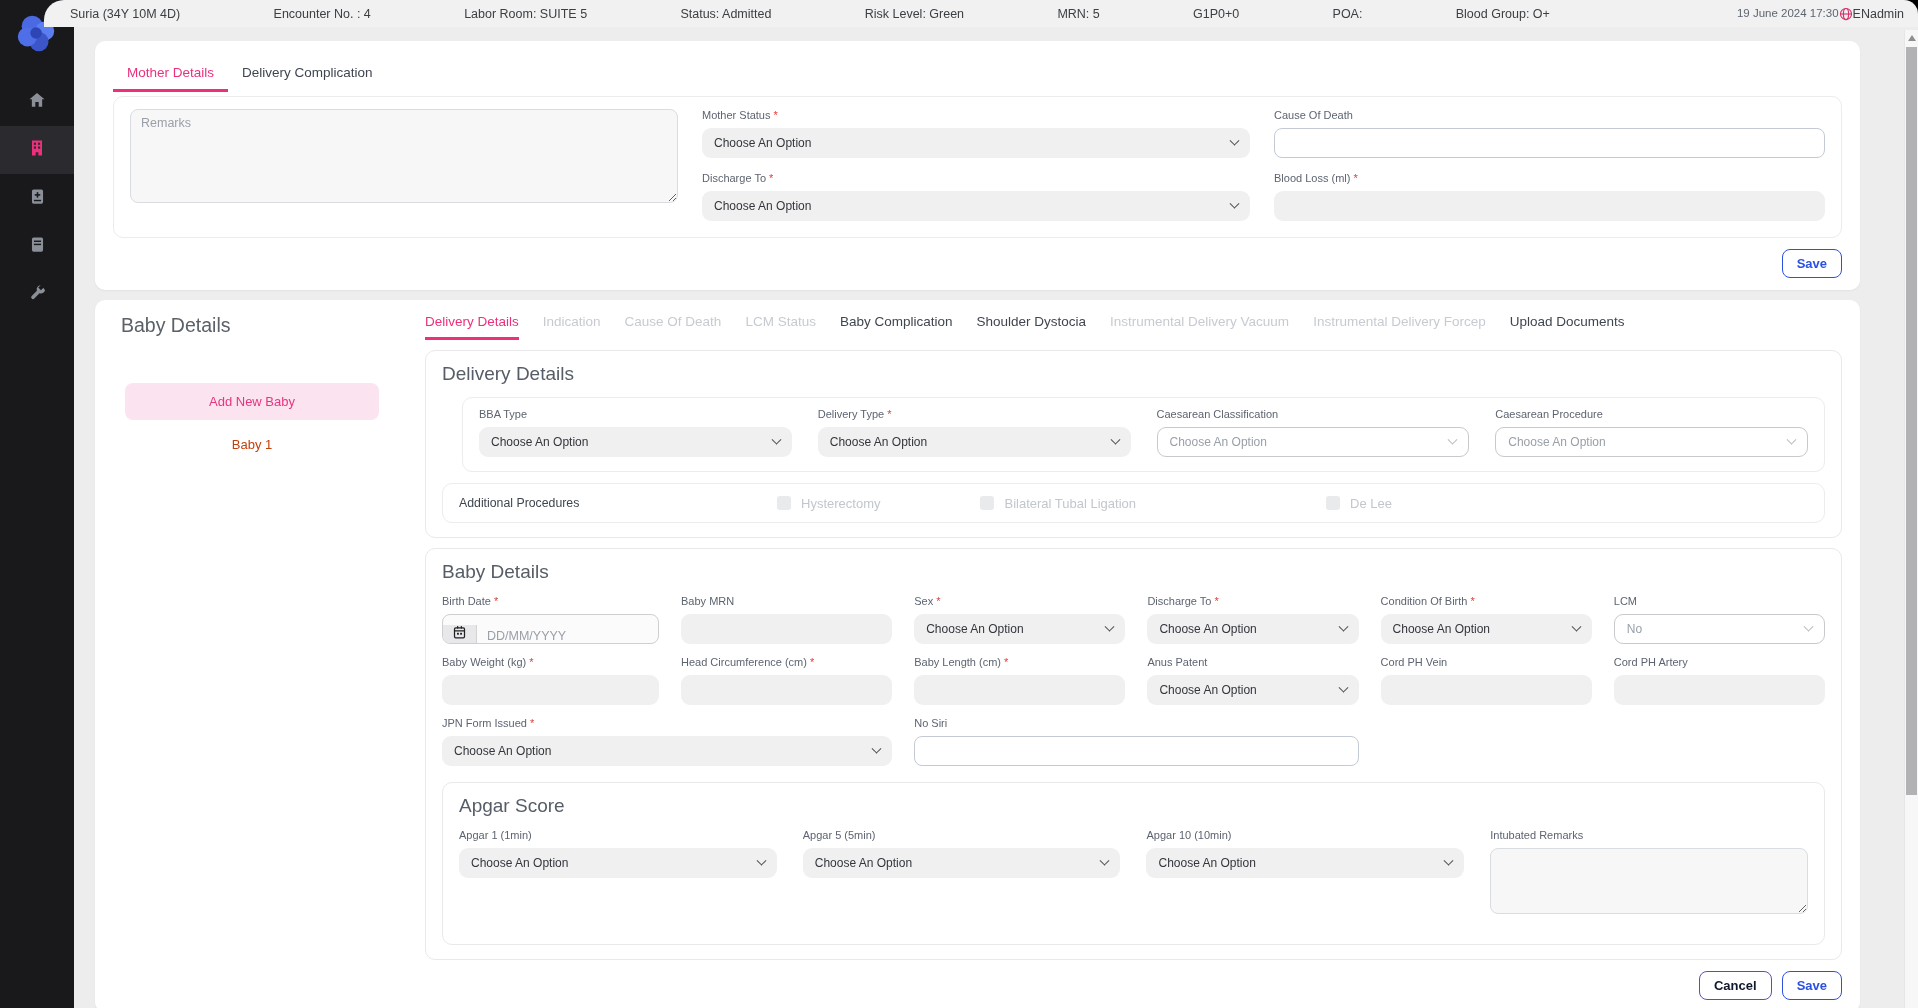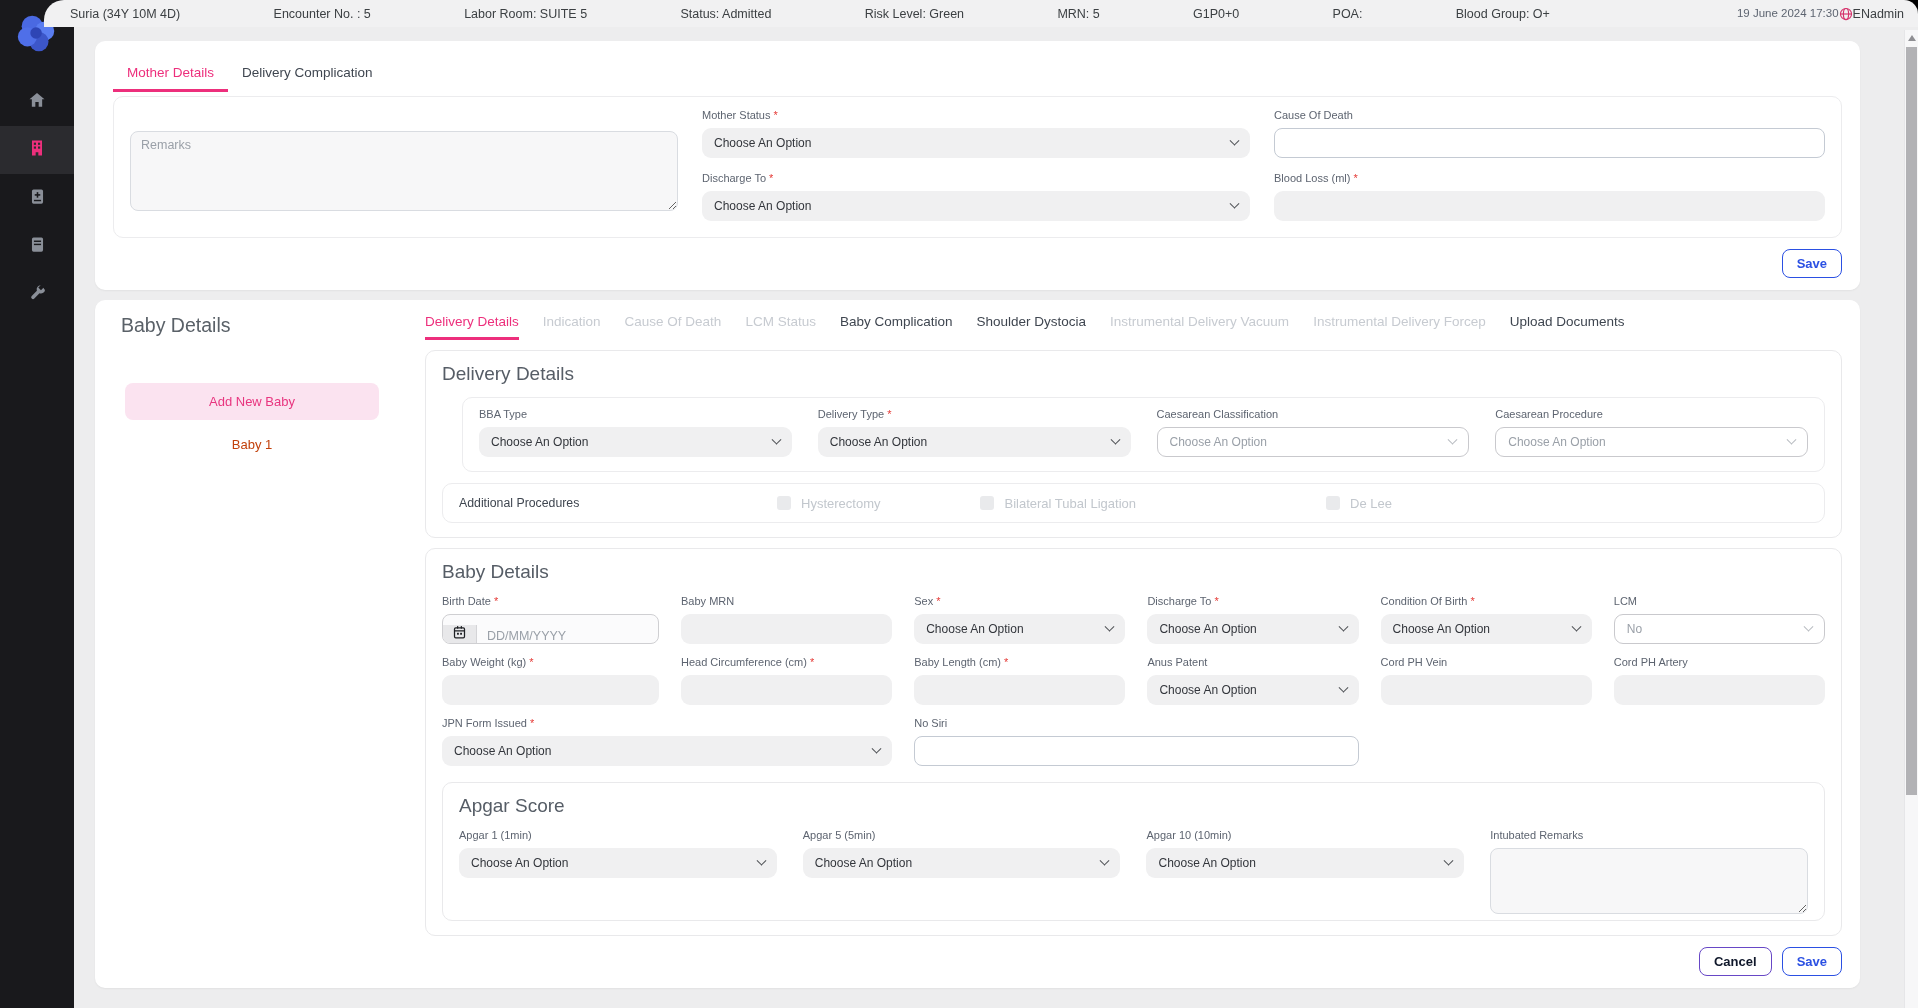--- a/index.html
+++ b/index.html
@@ -45,21 +45,21 @@
   .select.disabled { background:#fff; border:1px solid #c9c9cd; color:#9aa0a8; cursor:default; }
   .chev { width:7px; height:7px; border-right:1.7px solid #4a4d52; border-bottom:1.7px solid #4a4d52;
     transform:rotate(45deg) translate(-2px,-2px); flex:0 0 auto; }
   .select.disabled .chev { border-color:#b6babf; }
 
   input.txt { width:100%; height:30px; border:none; background:#f0f0f1; border-radius:9px; padding:0 12px;
     font-size:12.5px; color:#33363c; font-family:"Liberation Sans",sans-serif; outline:none; }
   input.txt.white { background:#fff; border:1px solid #c4cad3; border-radius:8px; }
   textarea.ta { width:100%; background:#f7f7f8; border:1px solid #d9dce1; border-radius:8px;
     font-size:12.5px; color:#33363c; padding:6px 10px; font-family:"Liberation Sans",sans-serif; outline:none; }
-  .remarks-ta { height:80px; margin-top:22px; }
+  .remarks-ta { height:94px; }
 
   .actions { display:flex; justify-content:flex-end; gap:10px; margin-top:11px; }
   .btn { background:#fff; border-radius:8px; font-size:13px; font-weight:700; padding:6px 14px; cursor:pointer;
     font-family:"Liberation Sans",sans-serif; }
   .btn.blue { color:#2b50e3; border:1.5px solid #2b50e3; }
   .btn.purple { color:#0f172a; border:1.5px solid #6747c6; }
 
   
   .baby-card { margin-top:10px; padding:12px 18px 12px; min-height:688px; }
   .baby-layout { display:flex; gap:34px; }
@@ -84,21 +84,21 @@
   .proc-item { display:flex; align-items:center; gap:10px; font-size:13px; color:#c2c7cd; }
   .proc-item .cb { width:14px; height:14px; background:#e9eaec; border-radius:3px; flex:0 0 auto; }
   .p1 { margin-left:88px; } .p2 { margin-left:100px; } .p3 { margin-left:190px; }
 
   .date-field { display:flex; height:30px; border:1px solid #cfcfd2; border-radius:8px; overflow:hidden; background:#fbfbfc;align-items:flex-end; }
   .date-icon-btn { width:34px; background:#e8e8ea; border:none; border-right:1px solid #d4d4d7;
     display:flex; align-items:center; justify-content:center; cursor:pointer; }
   .date-field input { flex:1; border:none; background:transparent; padding:0 10px; font-size:12.5px; outline:none;
     font-family:"Liberation Sans",sans-serif; color:#33363c; min-width:0; }
 
-  .apgar-box { border:1px solid #e9e9eb; border-radius:10px; padding:10px 16px 2px; margin-top:4px; }
+  .apgar-box { border:1px solid #e9e9eb; border-radius:10px; padding:10px 16px 26px; margin-top:4px; }
   .intubated-ta { height:66px; background:#f0f0f1; border:1px solid #e3e3e6; }
 
   input::placeholder, textarea::placeholder { color:#9aa0a8; opacity:1; }
 
   
   .scrollbar { position:fixed; right:0; top:30px; bottom:0; width:14px; background:#f7f7f8;
     border-left:1px solid #e6e6e8; z-index:7; }
   .scroll-up { width:0; height:0; border-left:4px solid transparent; border-right:4px solid transparent;
     border-bottom:6px solid #8f8f93; margin:5px auto 0; }
   .scroll-thumb { position:absolute; top:17px; left:1px; right:1px; height:748px; background:#b2b2b5; cursor:grab; }
@@ -160,21 +160,21 @@
           <path d="M21.6 8.2a5.4 5.4 0 0 1-7.1 4.9L8 19.6a2.3 2.3 0 1 1-3.3-3.3l6.5-6.5A5.4 5.4 0 0 1 16.1 2.7L13 5.8l3.4 3.4 3.1-3.1c.7 1 .7 1.9 1.1 2.1z" fill="#8a8f98"></path>
         </svg>
       </span>
     </div>
   </nav>
 </aside>
 
 <header class="topbar">
   <div class="topbar-left">
     <span>Suria (34Y 10M 4D)</span>
-    <span>Encounter No. : 5</span>
+    <span>Encounter No. : 4</span>
     <span>Labor Room: SUITE 5</span>
     <span>Status: Admitted</span>
     <span>Risk Level: Green</span>
     <span>MRN: 5</span>
     <span>G1P0+0</span>
     <span>POA:</span>
     <span>Blood Group: O+</span>
   </div>
   <div class="topbar-right">
     <span class="topbar-datetime">19 June 2024 17:30</span>

